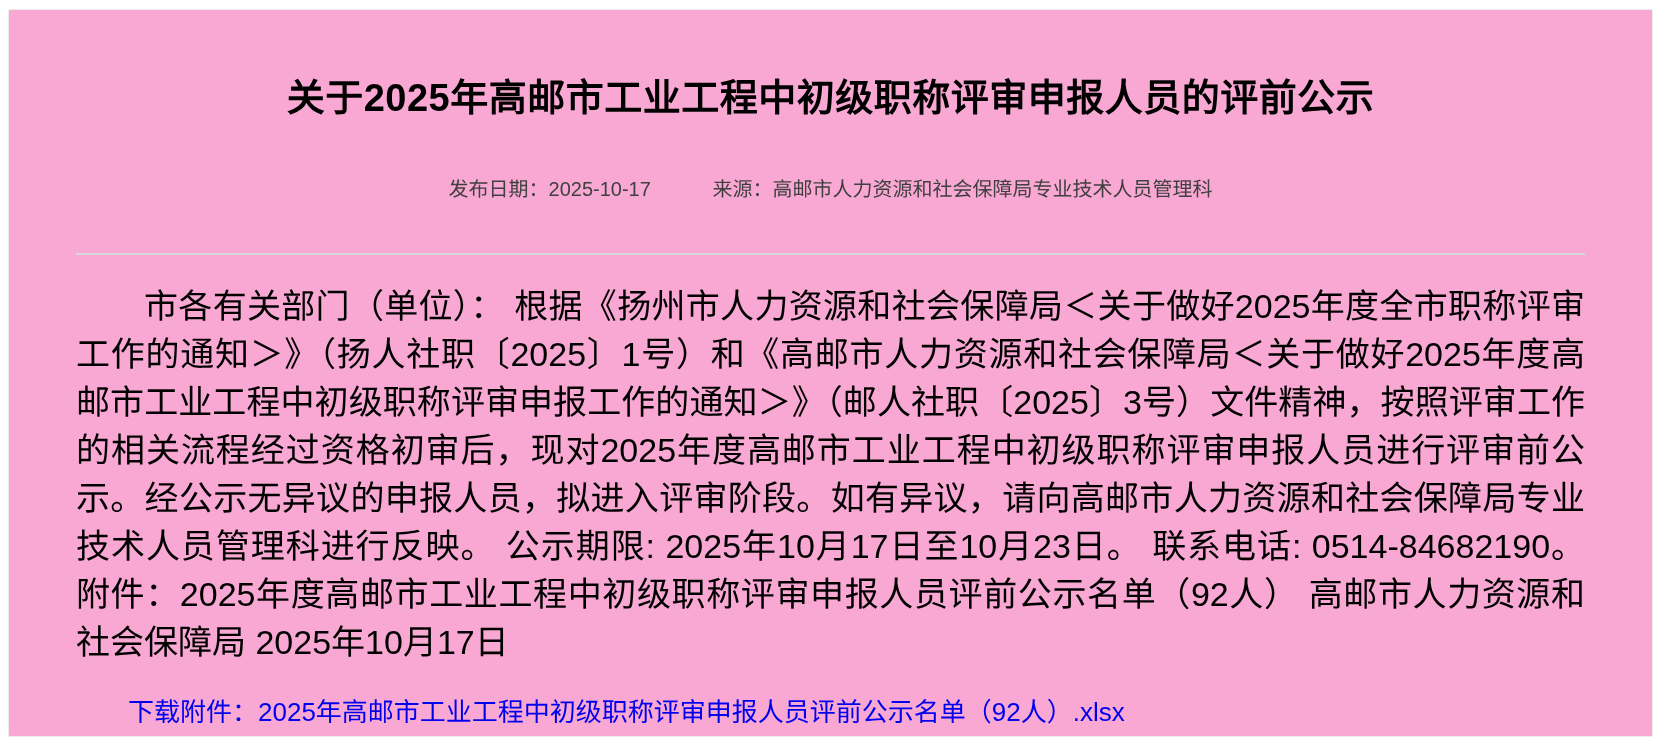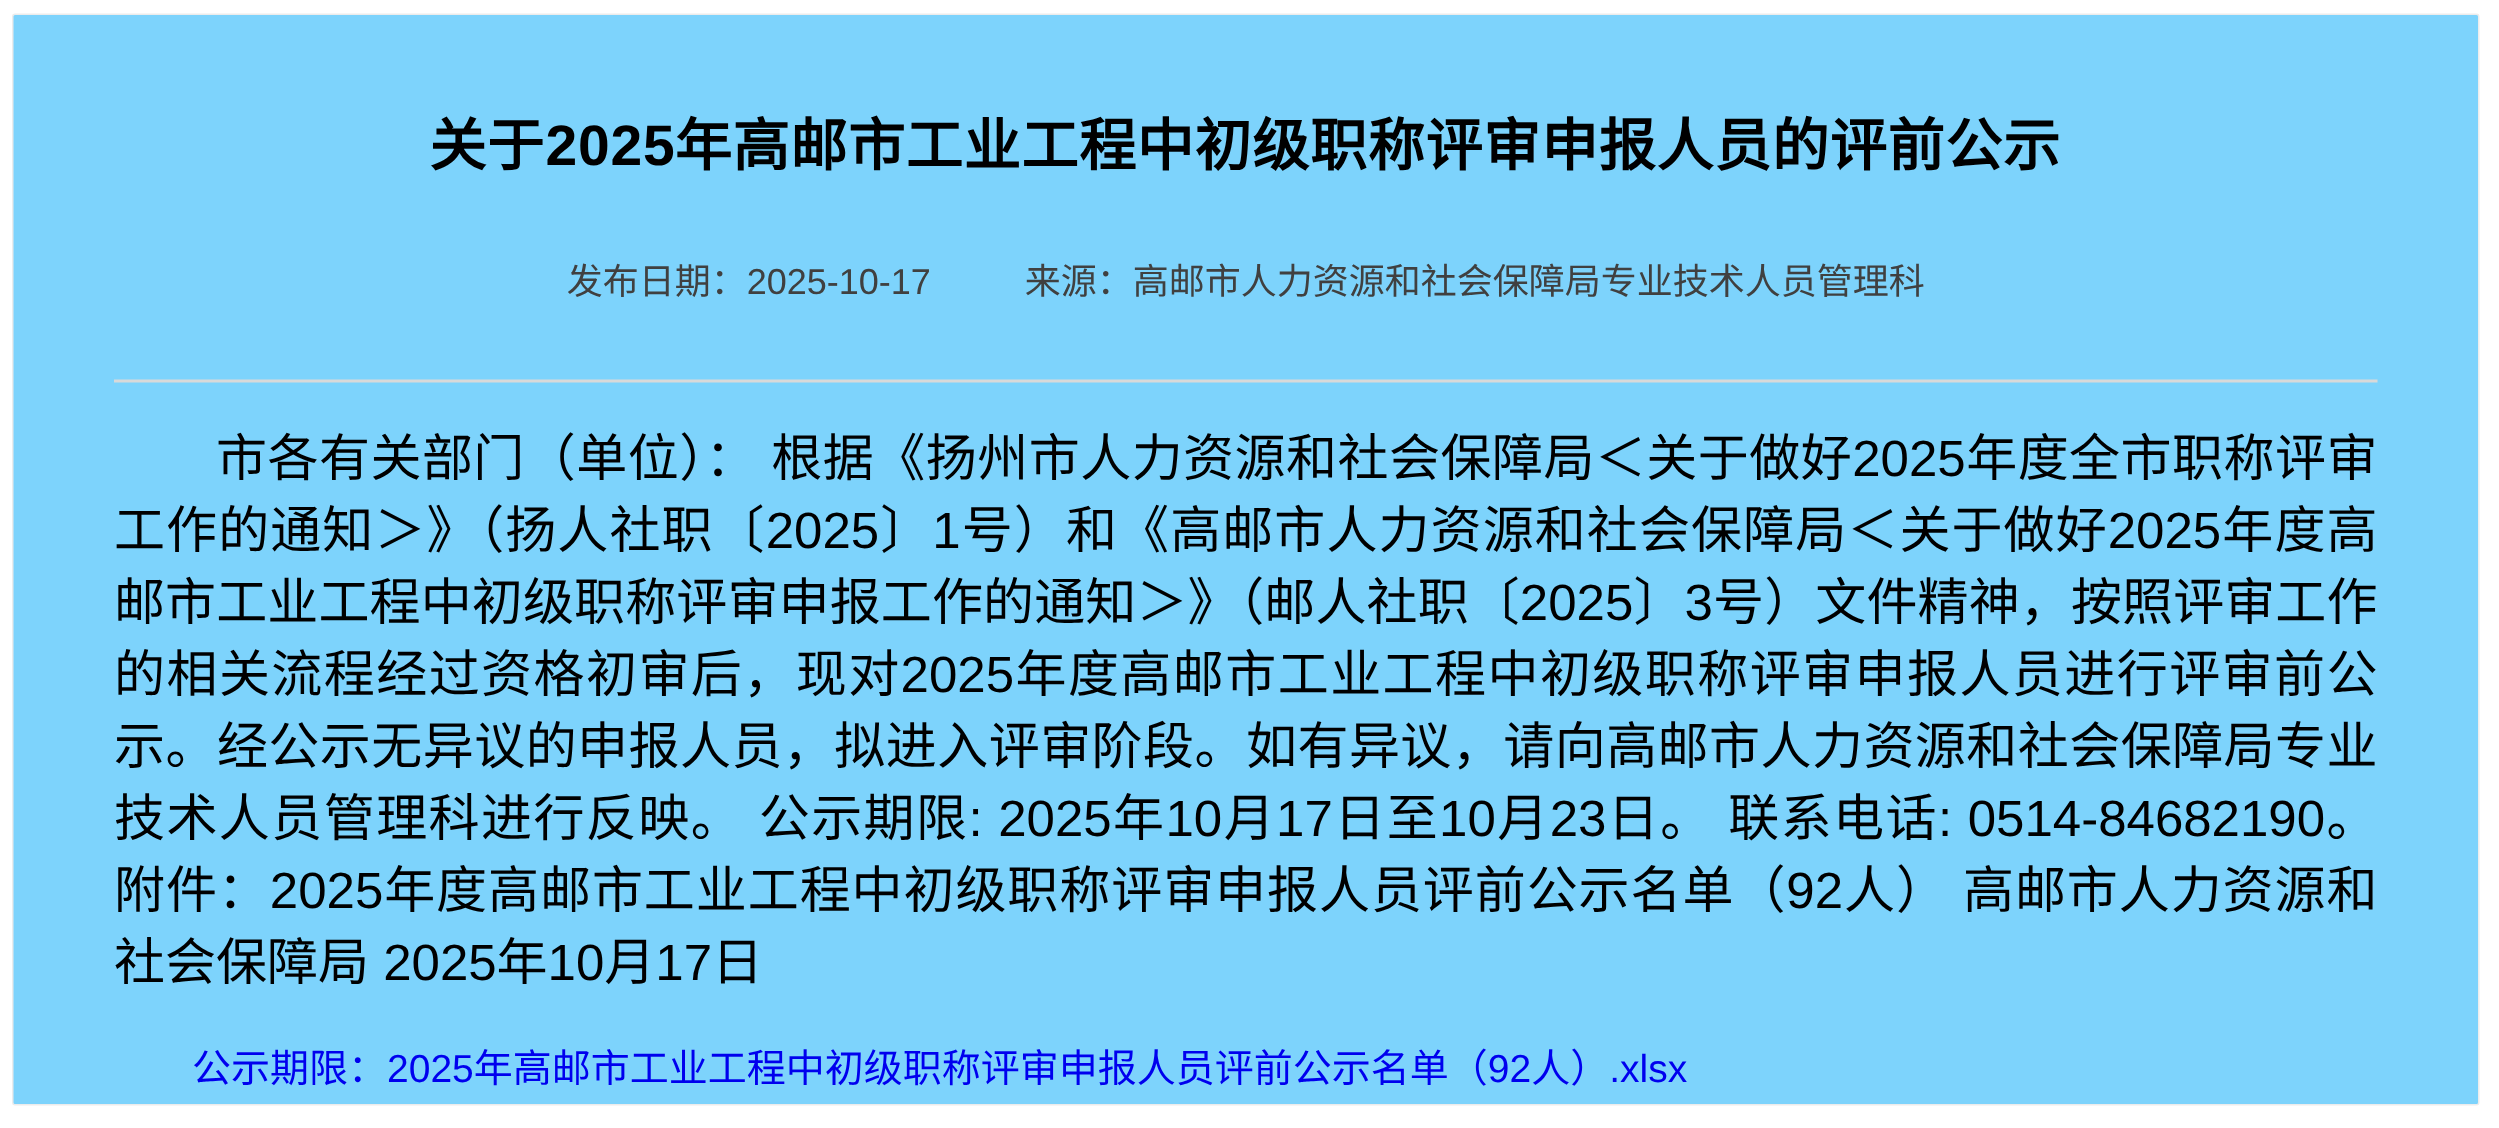--- a/index.html
+++ b/index.html
@@ -15,41 +15,41 @@
     background: #ffffff;
   }
   .notice-container {
     position: absolute;
     left: 8px;
     top: 9px;
     width: 1645px;
     height: 728px;
     border: 1px solid #ececec;
     border-radius: 2px;
-    background: #7dd3fc;
+    background: #f9a8d4;
     box-sizing: border-box;
     overflow: hidden;
   }
   .content {
     padding: 0 67px;
   }
   h1.page-title {
     margin: 0;
     padding-top: 62px;
     text-align: center;
     font-size: 38px;
     line-height: 1.4;
     font-weight: bold;
     color: #000000;
     letter-spacing: 0.5px;
   }
   .meta-row {
     margin-top: 50px;
     text-align: center;
-    font-size: 24px;
+    font-size: 20px;
     line-height: 28px;
     color: #404040;
   }
   .meta-item { display: inline-block; }
   .meta-item + .meta-item { margin-left: 56px; }
   .meta-label, .meta-value { color: #404040; }
   .divider {
     border: none;
     border-top: 2px solid #d9d9d9;
     margin: 50px 0 0 0;
@@ -93,18 +93,18 @@
         <span class="meta-item">
           <span class="meta-label">来源：</span><span class="meta-value">高邮市人力资源和社会保障局专业技术人员管理科</span>
         </span>
       </div>
 
       <hr class="divider">
 
       <p class="body-paragraph">市各有关部门（单位）： 根据《扬州市人力资源和社会保障局＜关于做好2025年度全市职称评审工作的通知＞》（扬人社职〔2025〕1号）和《高邮市人力资源和社会保障局＜关于做好2025年度高邮市工业工程中初级职称评审申报工作的通知＞》（邮人社职〔2025〕3号）文件精神，按照评审工作的相关流程经过资格初审后，现对2025年度高邮市工业工程中初级职称评审申报人员进行评审前公示。经公示无异议的申报人员，拟进入评审阶段。如有异议，请向高邮市人力资源和社会保障局专业技术人员管理科进行反映。 公示期限: 2025年10月17日至10月23日。 联系电话: 0514-84682190。 附件：2025年度高邮市工业工程中初级职称评审申报人员评前公示名单（92人） 高邮市人力资源和社会保障局 2025年10月17日</p>
 
       <p class="attachment-row">
-        <span class="attachment-label">公示期限：</span><a class="attachment-link" href="#">2025年高邮市工业工程中初级职称评审申报人员评前公示名单（92人）.xlsx</a>
+        <span class="attachment-label">下载附件：</span><a class="attachment-link" href="#">2025年高邮市工业工程中初级职称评审申报人员评前公示名单（92人）.xlsx</a>
       </p>
 
     </div>
   </div>
 </div>
 
 </body></html>

